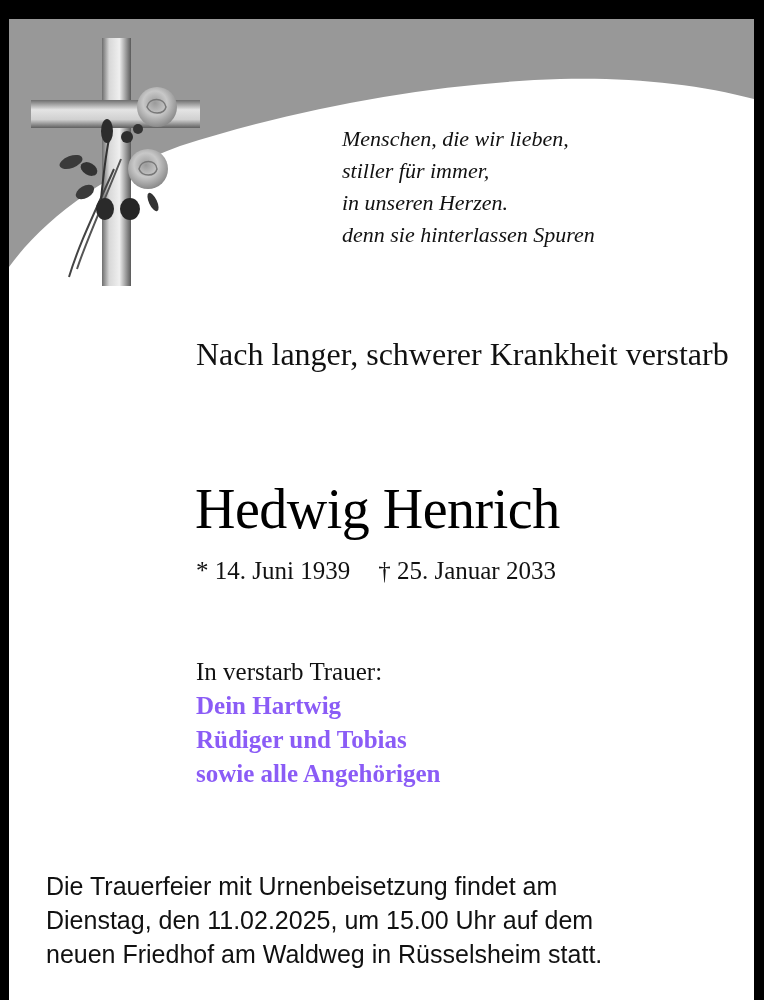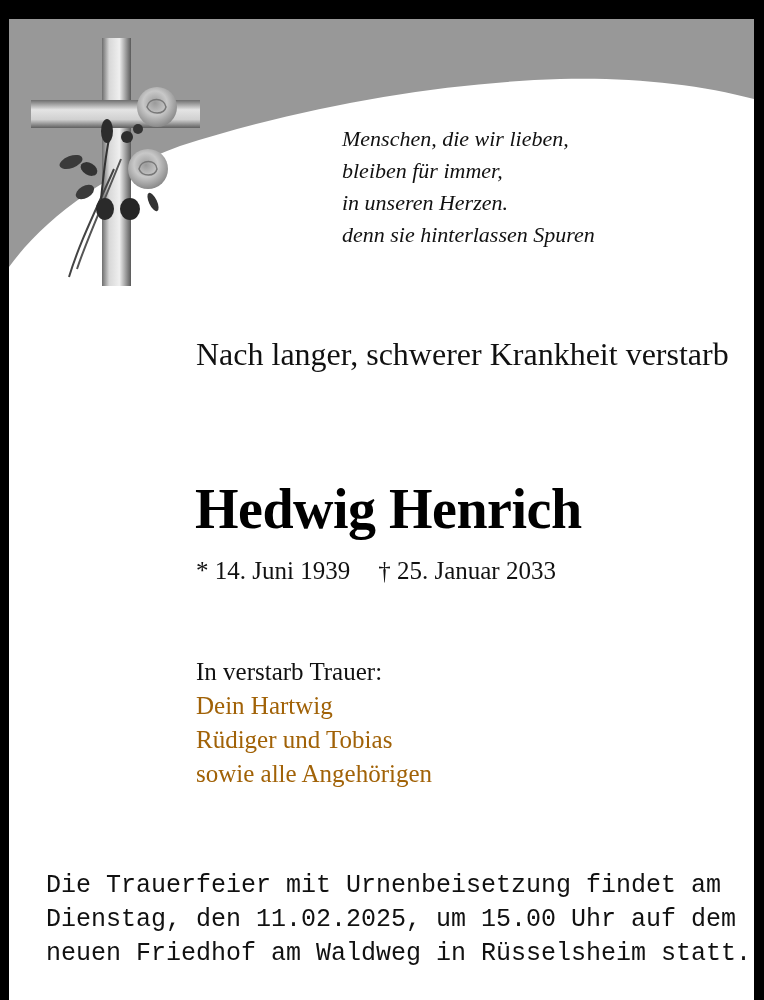--- a/index.html
+++ b/index.html
@@ -17,38 +17,38 @@
   }
   .verse div { white-space:nowrap; }
   .intro {
     position:absolute; left:187px; top:318px;
     font-family:"Liberation Serif", "DejaVu Serif", serif;
     font-size:32px; line-height:34px; color:#111; white-space:nowrap;
   }
   .name {
     position:absolute; left:186px; top:458px;
     font-family:"Liberation Serif", "DejaVu Serif", serif;
-    font-weight:bold; font-size:56px; line-height:64px; color:#000;
+    font-weight:normal; font-size:56px; line-height:64px; color:#000;
     white-space:nowrap; letter-spacing:-0.5px;
   }
   .dates {
     position:absolute; left:187px; top:535px;
     font-family:"Liberation Serif", "DejaVu Serif", serif;
     font-size:25px; line-height:34px; color:#111; white-space:nowrap;
   }
   .dates .gap { display:inline-block; width:28px; }
   .mourners {
     position:absolute; left:187px; top:636px;
     font-family:"Liberation Serif", "DejaVu Serif", serif;
     font-size:25px; line-height:34px; color:#111; white-space:nowrap;
   }
-  .mourners .b { font-weight:normal; color:#a16207; }
+  .mourners .b { font-weight:bold; color:#8b5cf6; }
   .funeral {
     position:absolute; left:37px; top:850px;
-    font-family:Liberation Mono, monospace;
+    font-family:Liberation Sans, sans-serif;
     font-size:25px; line-height:34px; color:#111; white-space:nowrap;
   }
 </style>
 </head>
 <body>
 
 <div class="frame">
 
   <svg class="bg-curve" width="745" height="260" viewBox="0 0 745 260">
     <path d="M0,0 L745,0 L745,80 C690,65 620,58 551,60 C430,64 300,86 171,127 C95,155 35,200 0,248 Z" fill="#989898"></path>
@@ -95,21 +95,21 @@
     <ellipse cx="129" cy="110" rx="5" ry="5" fill="#333"></ellipse>
 
     <circle cx="148" cy="88" r="20" fill="url(#rose)"></circle>
     <path d="M138,88 C140,78 155,78 157,88 C155,96 142,96 138,88 Z" fill="none" stroke="#777" stroke-width="1.5"></path>
     <circle cx="139" cy="150" r="20" fill="url(#rose)"></circle>
     <path d="M130,150 C132,140 147,140 148,150 C146,158 133,158 130,150 Z" fill="none" stroke="#777" stroke-width="1.5"></path>
   </svg>
 
   <div class="verse">
     <div>Menschen, die wir lieben,</div>
-    <div>bleiben für immer,</div>
+    <div>stiller für immer,</div>
     <div>in unseren Herzen.</div>
     <div>denn sie hinterlassen Spuren</div>
   </div>
 
   <div class="intro">
     <div>Nach langer, schwerer Krankheit verstarb</div>
   </div>
 
   <div class="name">Hedwig Henrich</div>
 

